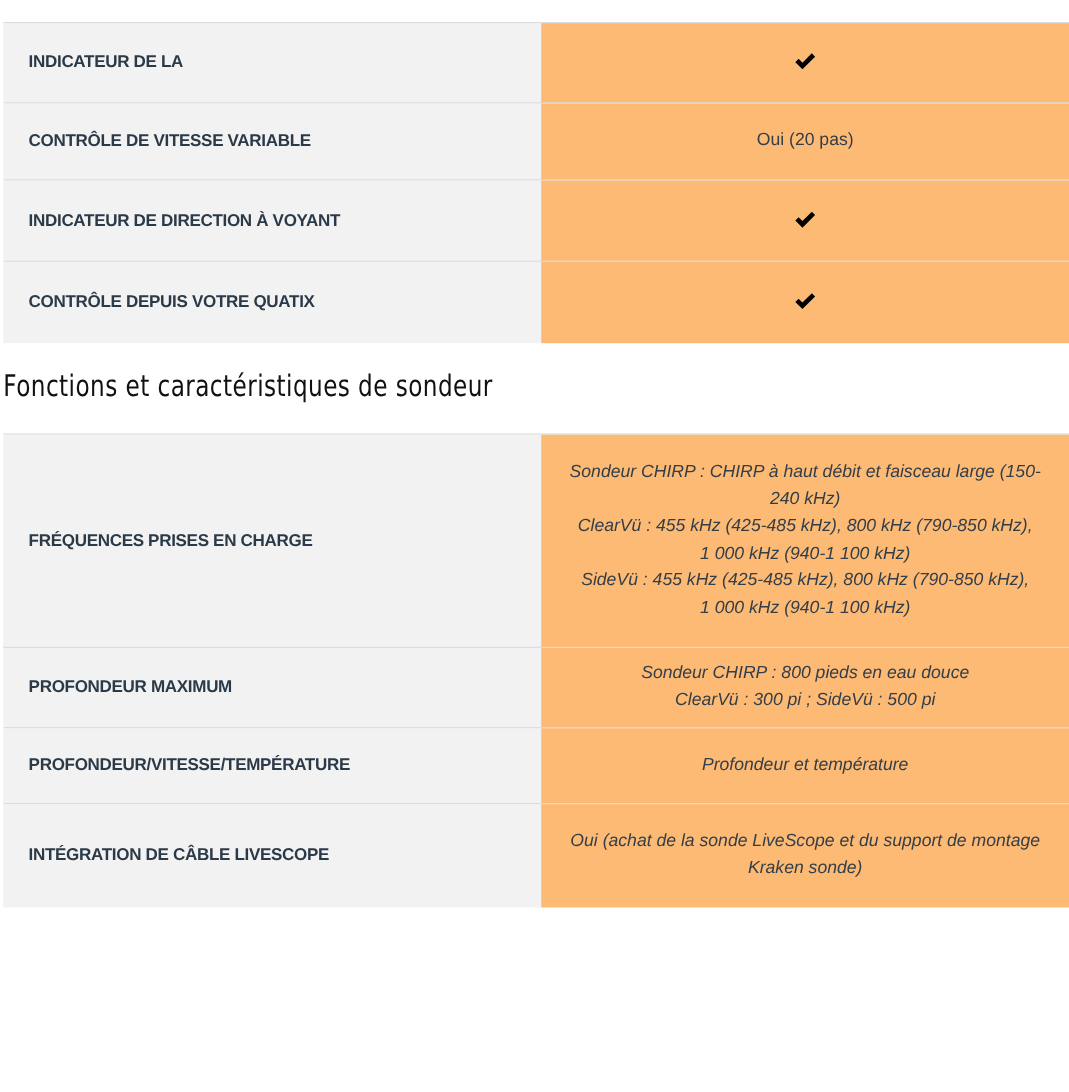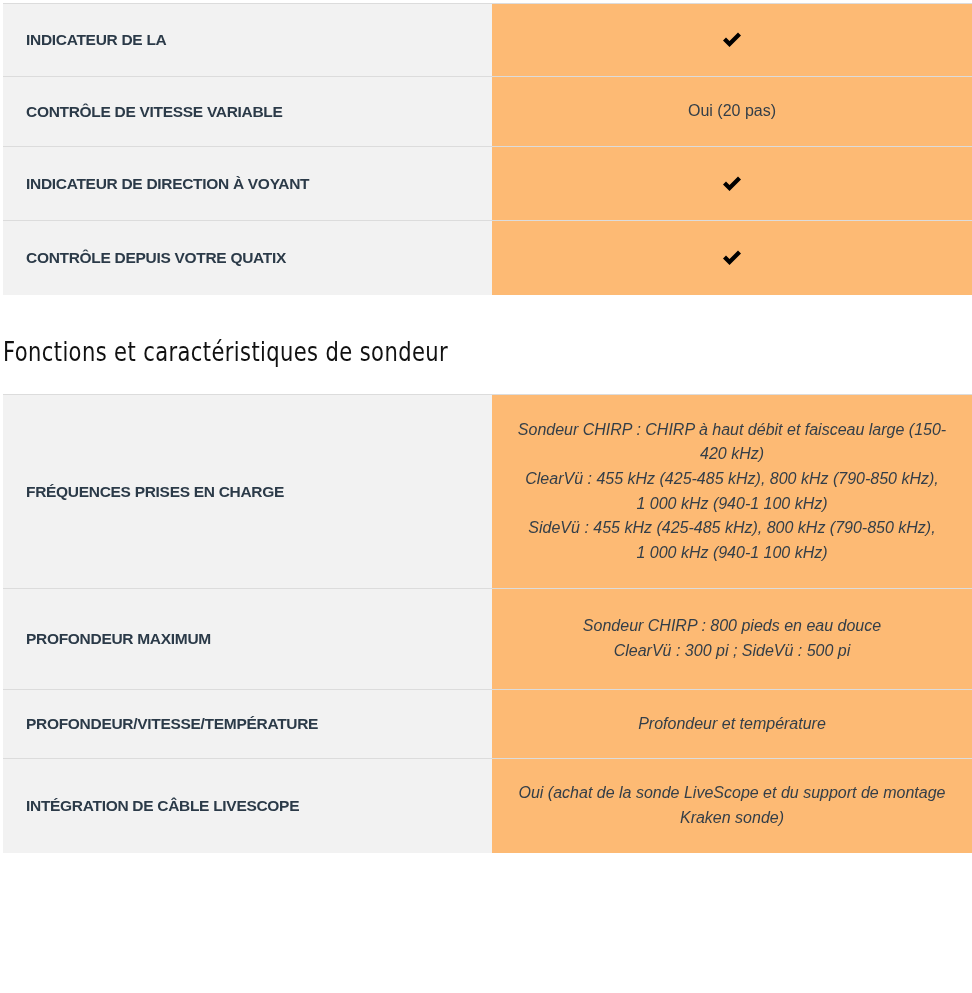--- a/index.html
+++ b/index.html
@@ -47,21 +47,21 @@
       line-height: 24.6px;
       padding: 0 14px;
       box-sizing: border-box;
     }
     .check {
       display: inline-block;
       width: 20px;
       height: 16px;
       vertical-align: middle;
     }
-    #table-1 { top: 3px; }
+    #table-1 { top: 20px; }
     #table-2 { top: 394px; }
     .section-title {
       position: absolute;
       left: 3px;
       top: 336px;
       margin: 0;
       font-family: "DejaVu Sans", sans-serif;
       font-weight: normal;
       font-size: 27px;
       color: #111111;
@@ -109,28 +109,28 @@
 </table>
 
 <h2 class="section-title">Fonctions et caractéristiques de sondeur</h2>
 
 <table class="spec-table" id="table-2">
   <tbody>
     <tr style="height:194px">
       <td class="label">FRÉQUENCES PRISES EN CHARGE</td>
       <td class="value">
         <span class="line">Sondeur CHIRP : CHIRP à haut débit et faisceau large (150-</span>
-        <span class="line">420 kHz)</span>
+        <span class="line">240 kHz)</span>
         <span class="line">ClearVü : 455 kHz (425-485 kHz), 800 kHz (790-850 kHz),</span>
         <span class="line">1 000 kHz (940-1 100 kHz)</span>
         <span class="line">SideVü : 455 kHz (425-485 kHz), 800 kHz (790-850 kHz),</span>
         <span class="line">1 000 kHz (940-1 100 kHz)</span>
       </td>
     </tr>
-    <tr style="height:101px">
+    <tr style="height:73px">
       <td class="label">PROFONDEUR MAXIMUM</td>
       <td class="value">
         <span class="line">Sondeur CHIRP : 800 pieds en eau douce</span>
         <span class="line">ClearVü : 300 pi ; SideVü : 500 pi</span>
       </td>
     </tr>
     <tr style="height:69px">
       <td class="label">PROFONDEUR/VITESSE/TEMPÉRATURE</td>
       <td class="value">
         <span class="line">Profondeur et température</span>

